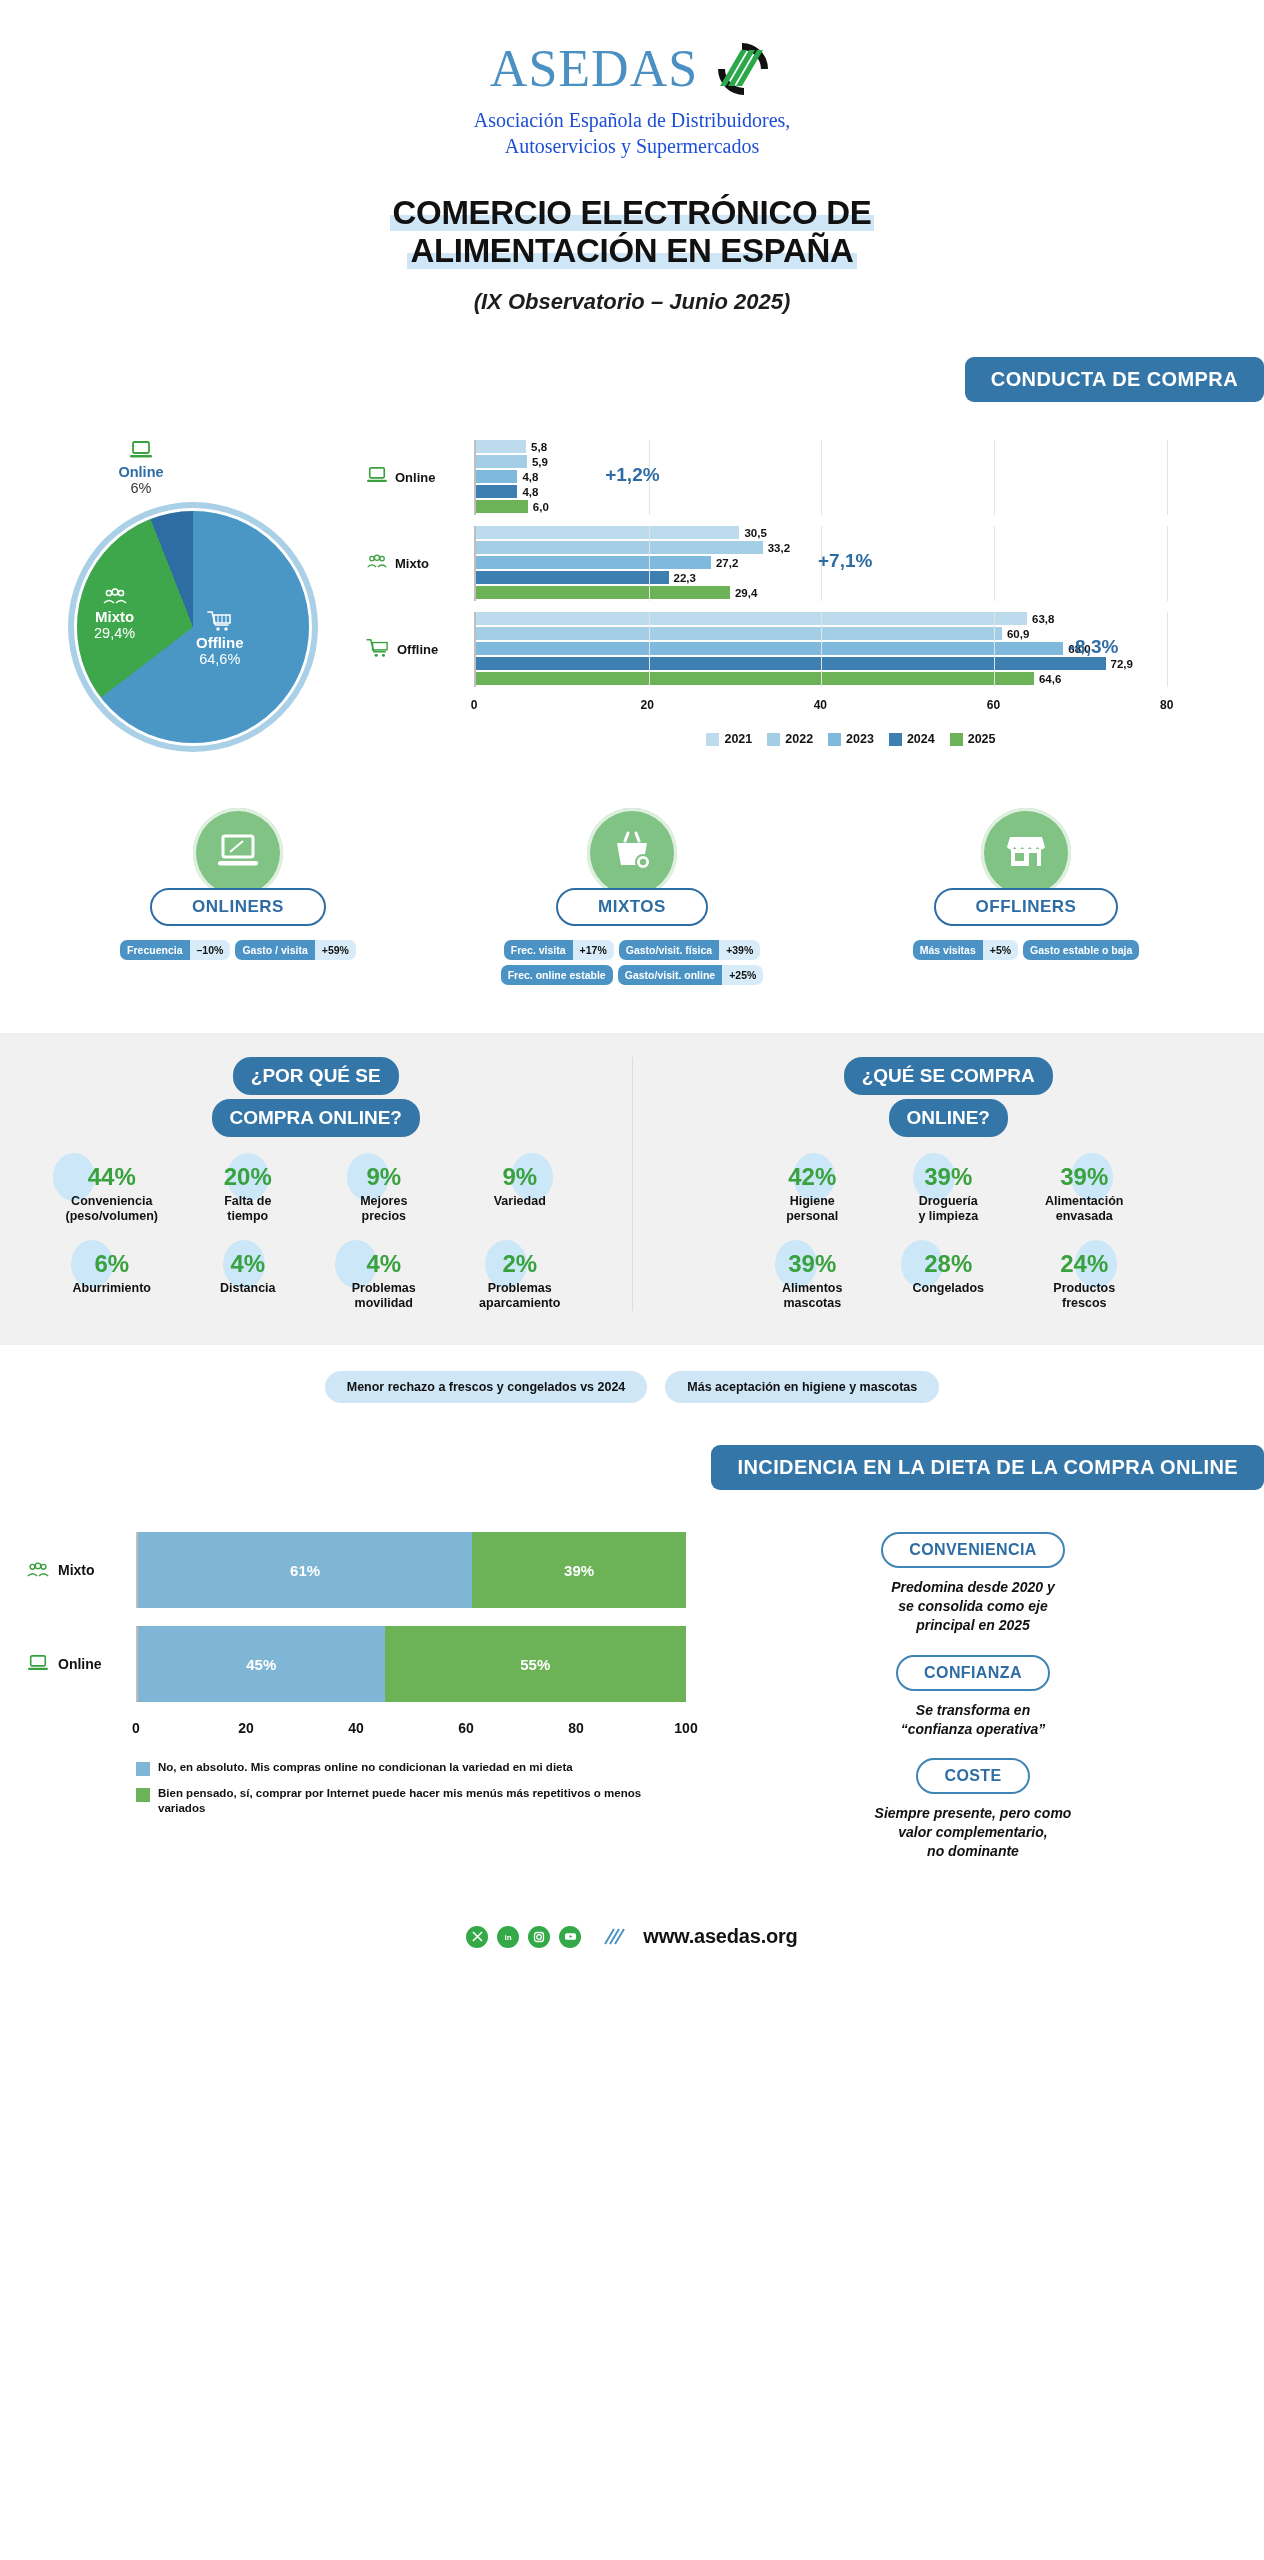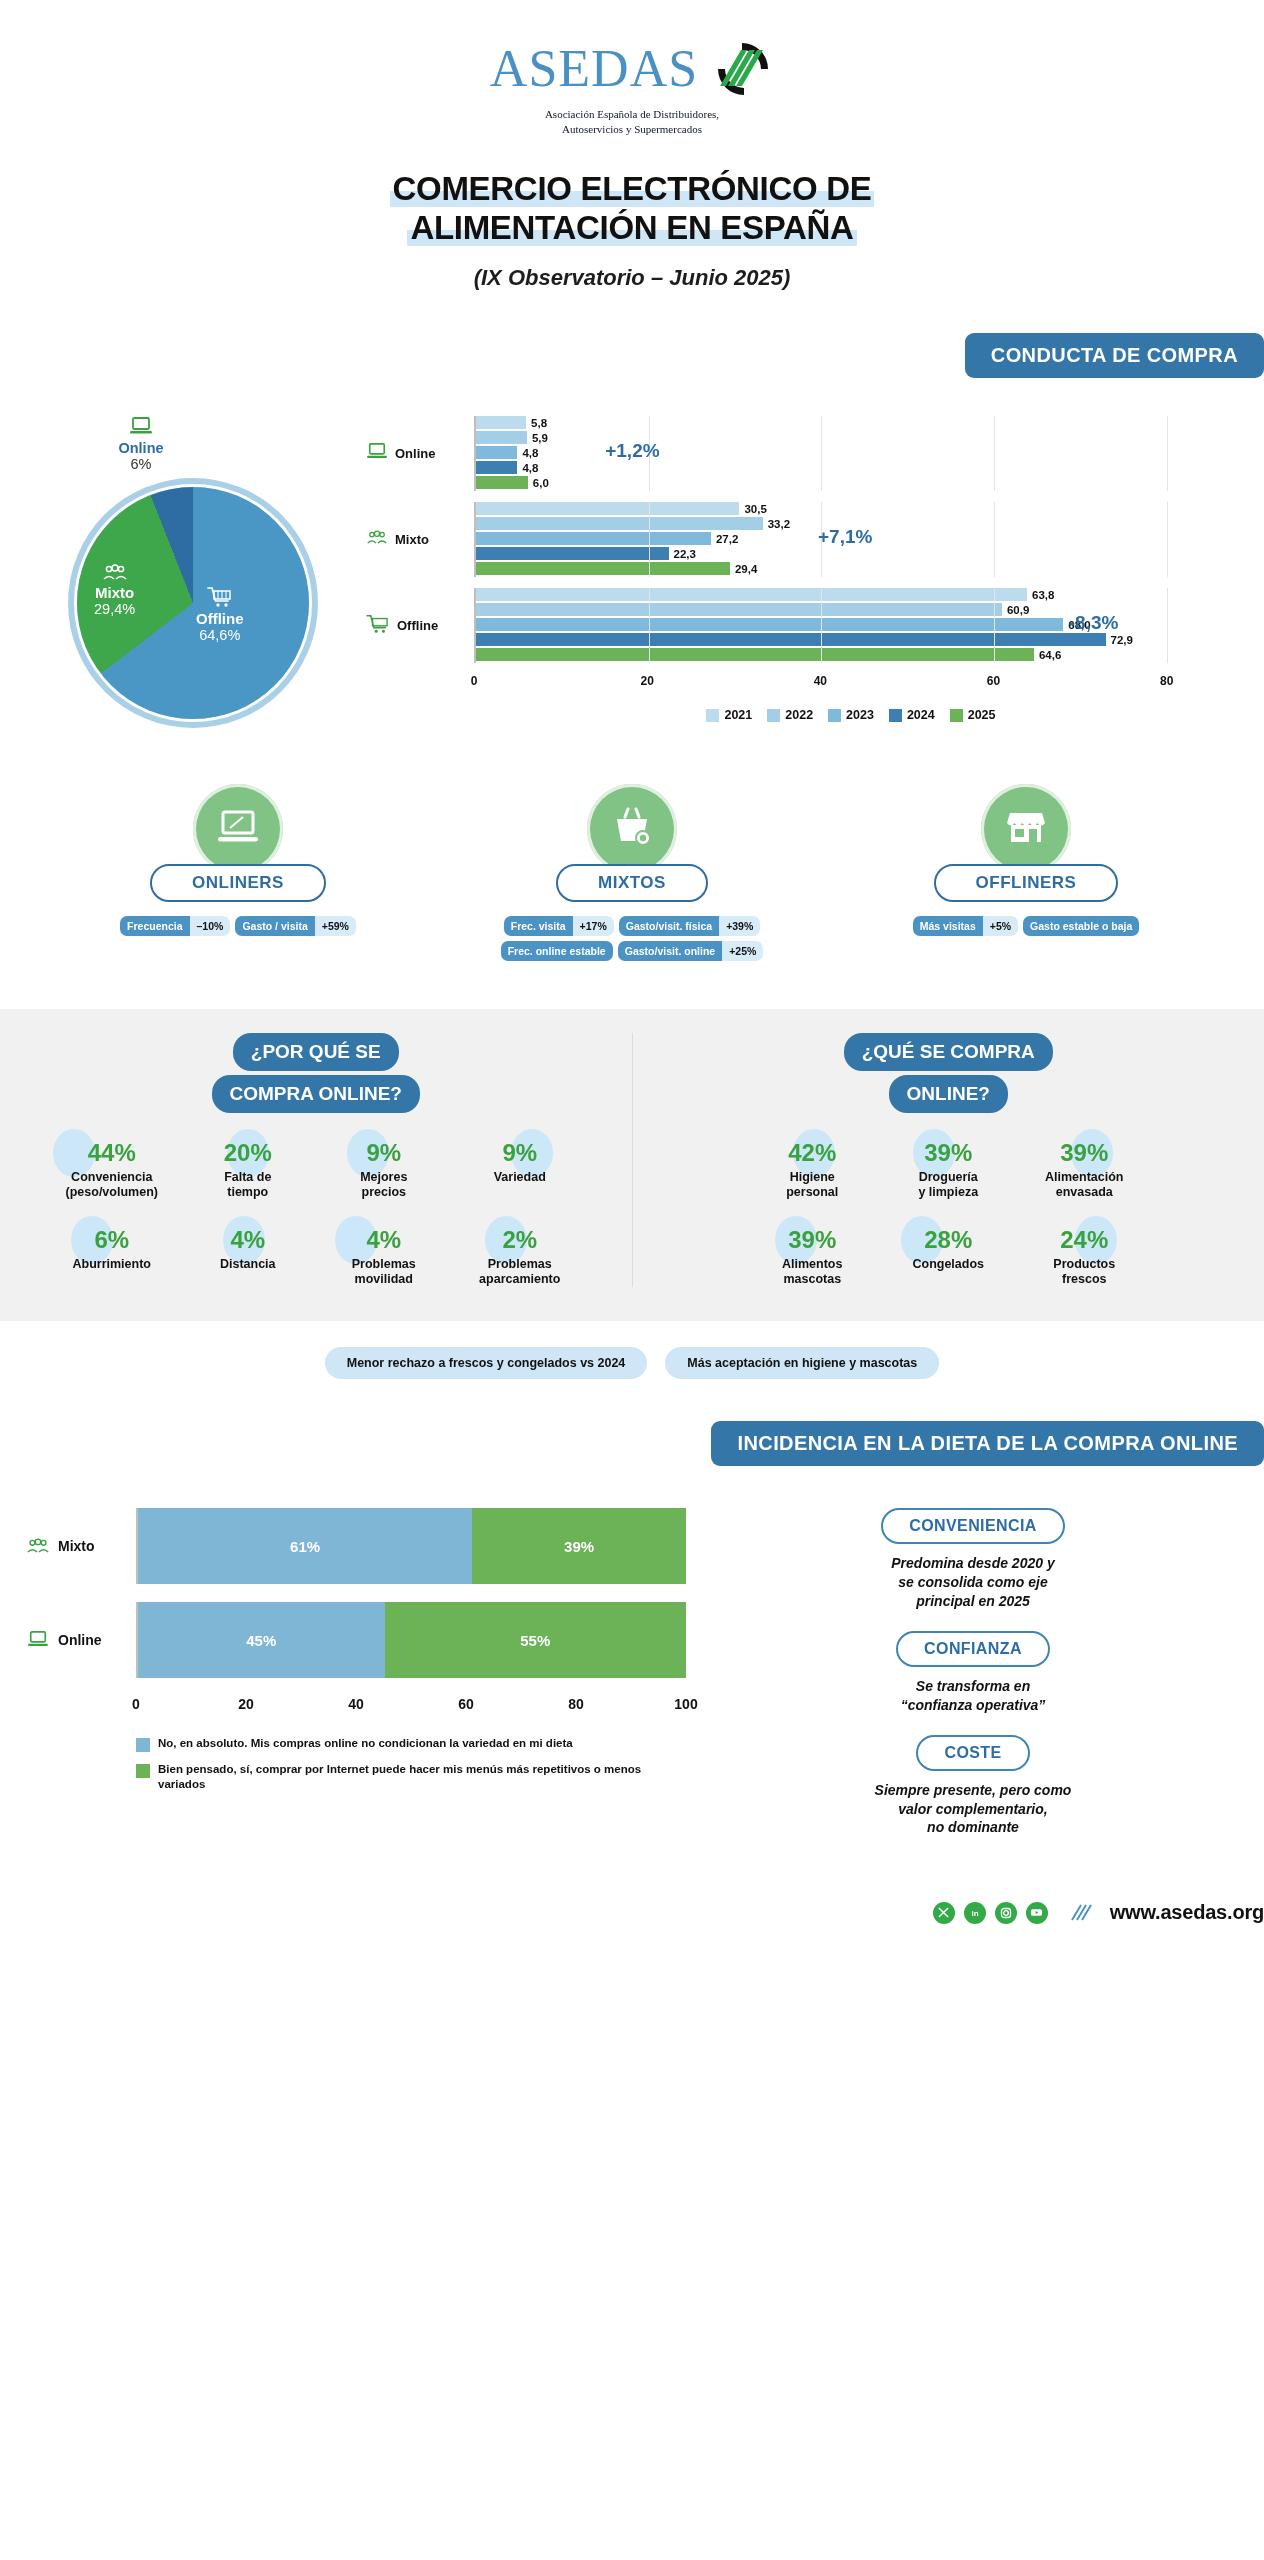--- a/index.html
+++ b/index.html
@@ -16,21 +16,21 @@
   .header { padding: 40px 18px 0; text-align: center; }
   .logo-row { display: flex; align-items: center; justify-content: center; gap: 14px; }
   .logo-word {
     font-family: "Liberation Serif", serif;
     font-size: 52px; font-weight: 400; letter-spacing: 1px;
     color: #4a90c2; line-height: 1;
   }
   .logo-mark { width: 62px; height: 58px; flex: none; }
   .logo-sub {
     font-family: "Liberation Serif", serif;
-    font-size: 11px; color: #0f172a; line-height: 1.32;
+    font-size: 20px; color: #1d4ed8; line-height: 1.32;
     margin-top: 9px;
   }
 
   .title-wrap { margin-top: 34px; }
   .title-line {
     display: block; font-size: 33px; font-weight: 800; letter-spacing: -0.3px;
     line-height: 1.17; color: #111;
   }
   .title-line span.hl {
     background: linear-gradient(to top, #cfe6f7 0 16px, transparent 16px);
@@ -156,21 +156,21 @@
     display: inline-block; border: 2.5px solid #3e84b5; border-radius: 22px;
     color: #2e6da4; font-size: 16px; font-weight: 800; letter-spacing: 0.4px;
     padding: 7px 26px; background: #fff;
   }
   .callout-text {
     font-size: 14px; font-weight: 700; font-style: italic; color: #111;
     line-height: 1.35; margin-top: 10px; margin-bottom: 20px;
   }
 
   
-  .footer { display: flex; align-items: center; justify-content: flex-end; gap: 9px; margin: 44px 0 34px; }
+  .footer { display: flex; align-items: center; justify-content: center; gap: 9px; margin: 44px 0 34px; }
   .soc { width: 22px; height: 22px; border-radius: 50%; background: #34a948; display: flex; align-items: center; justify-content: center; }
   .foot-mark { margin: 0 8px 0 12px; }
   .foot-url { font-size: 20px; font-weight: 800; color: #111; letter-spacing: -0.2px; }
 </style>
 </head>
 <body>
 
 <div class="page">
 
   <div class="header">

